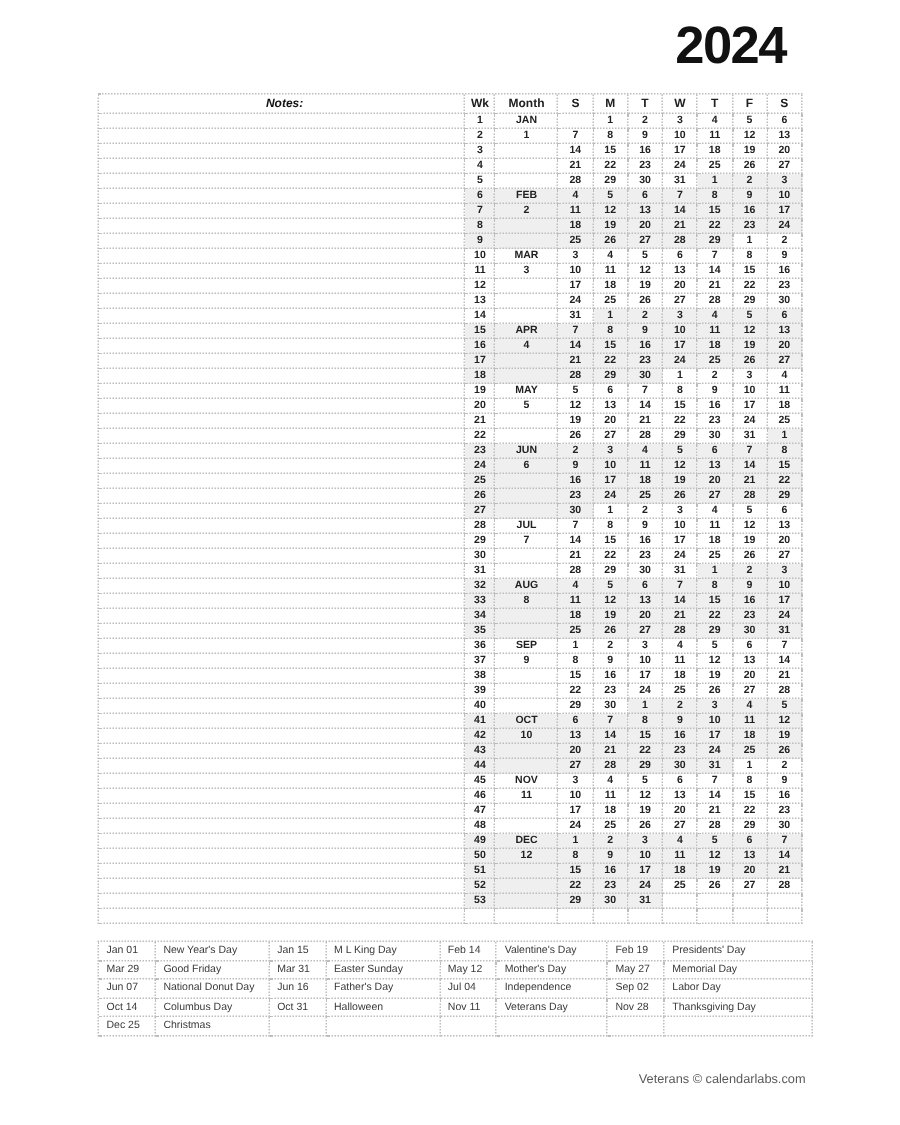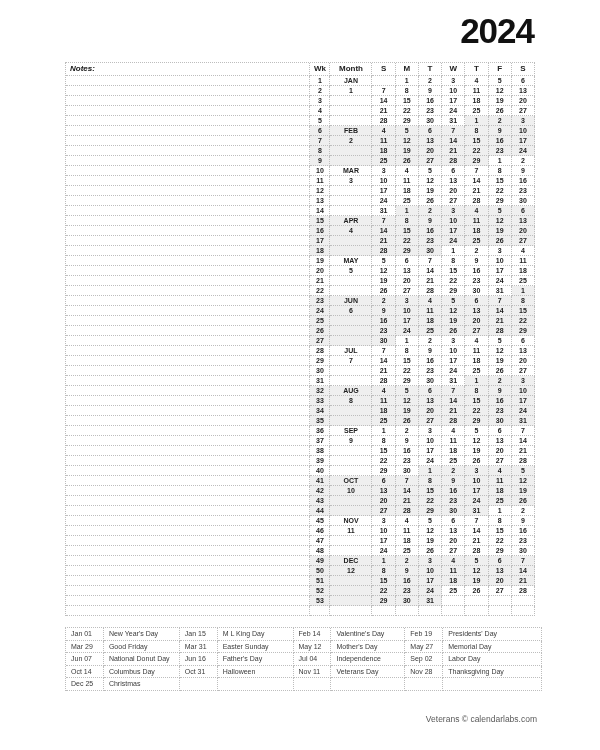--- a/index.html
+++ b/index.html
@@ -2,29 +2,29 @@
 <html style="--grid: #bdbdbd; --shade: #efefef;"><head>
 <meta charset="utf-8">
 <style>
   :root { --grid:#bdbdbd; --shade:#efefef; }
   html,body { margin:0; padding:0; }
   body {
     width:600px; height:750px; background:#ffffff; position:relative;
     font-family:"Liberation Sans", sans-serif; overflow:hidden;
   }
   .title {
-    position:absolute; top:11px; right:66px;
+    position:absolute; top:11px; right:76px;
     font-size:35px; font-weight:bold; color:#111; letter-spacing:-1px;
   }
   .main-table {
     position:absolute; left:65px; top:62px; width:470px;
     display:flex; box-sizing:border-box;
     border-top:1px dotted var(--grid); border-left:1px dotted var(--grid);
   }
-  .notes-col { width:245px; }
+  .notes-col { width:245px;text-align:center; }
   .notes-header {
     height:13px; box-sizing:border-box;
     border-bottom:1px dotted var(--grid); border-right:1px dotted var(--grid);
     font-size:8px; font-weight:bold; font-style:italic; color:#111;
     padding-left:4px; line-height:12px;
   }
   .note-line {
     height:10px; box-sizing:border-box;
     border-bottom:1px dotted var(--grid); border-right:1px dotted var(--grid);
   }

